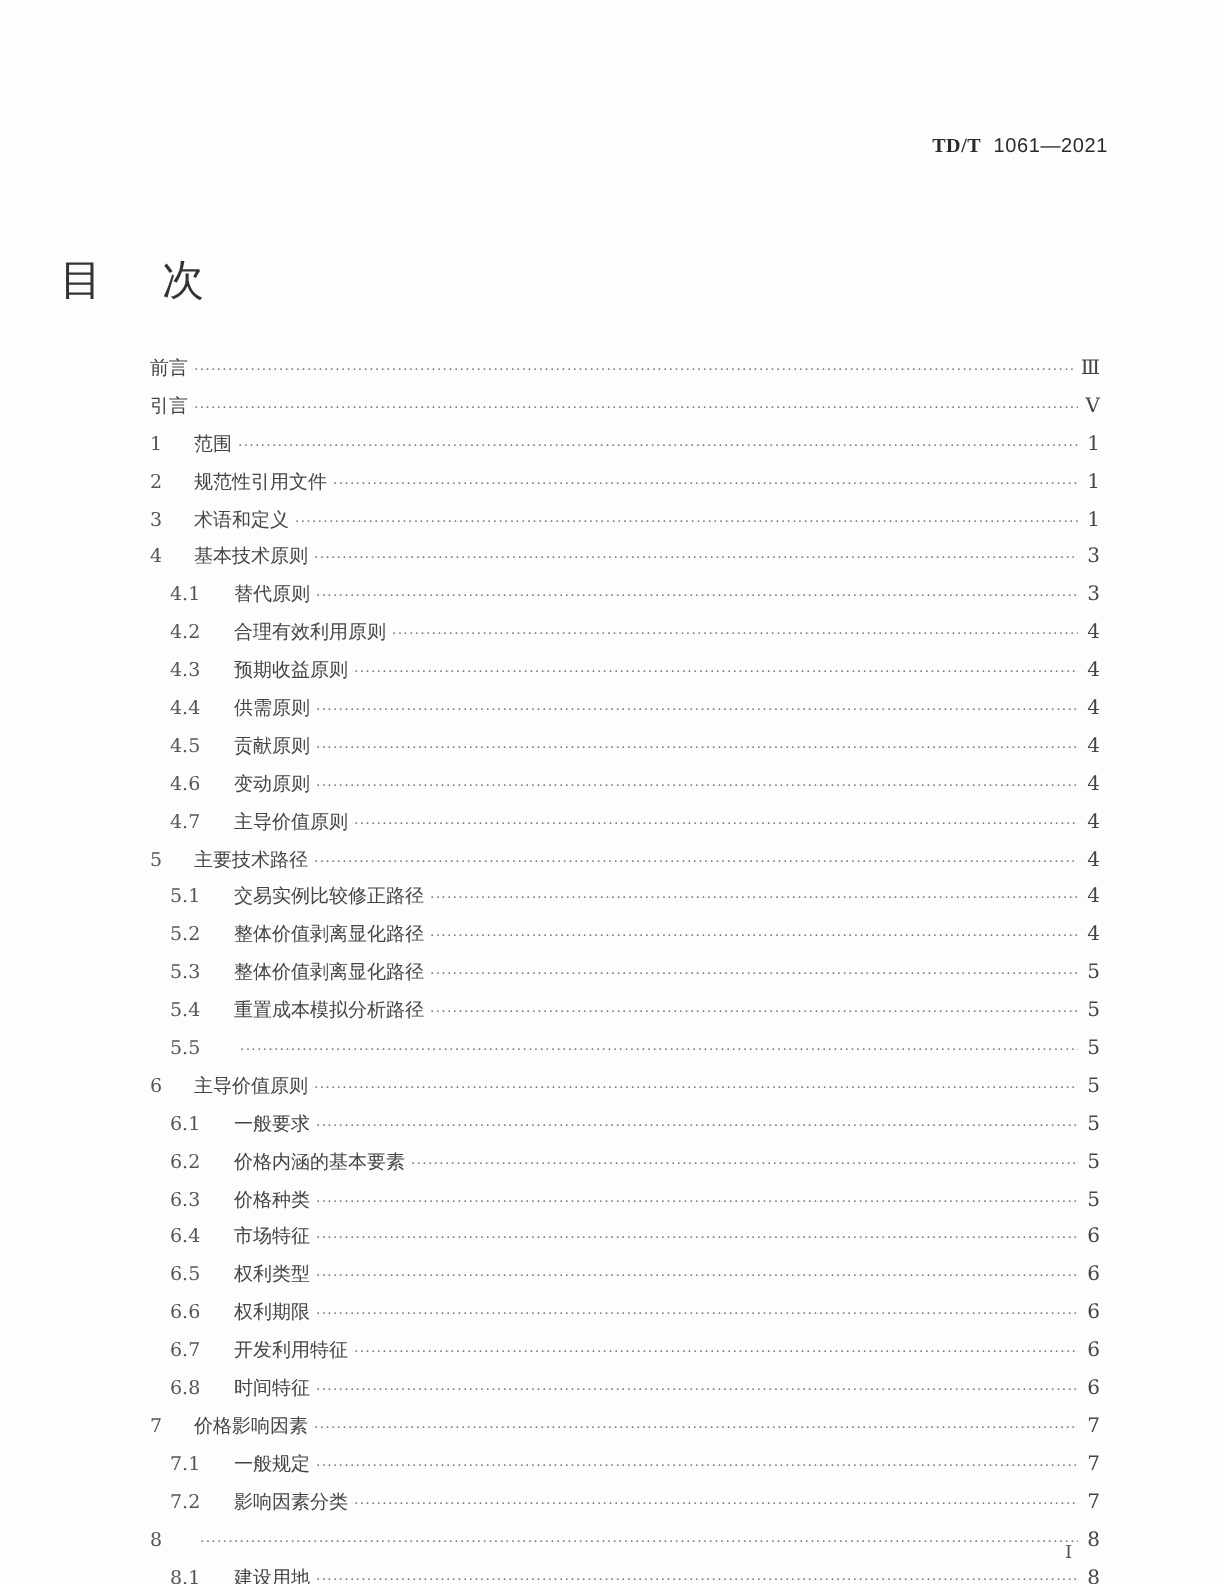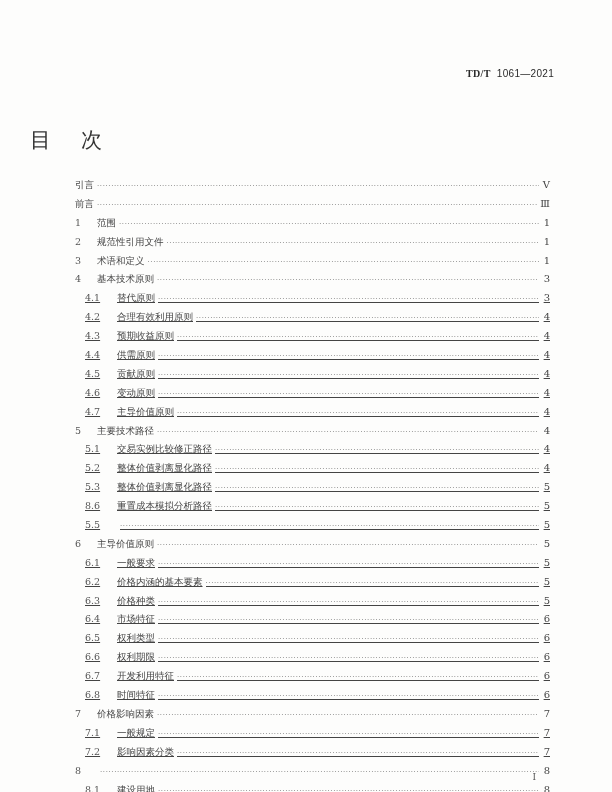--- a/index.html
+++ b/index.html
@@ -19,21 +19,21 @@
     font-family: "DejaVu Sans", sans-serif; font-size: 21px; color: #333;
     letter-spacing: 30px; text-indent: 30px;
   }
   .toc {
     position: absolute; top: 176px; left: 75px; width: 475px;
   }
   .row {
     display: flex; align-items: baseline; height: 18.9px;
     font-size: 9.5px; line-height: 18.9px; color: #444;
   }
-  .row.sub { padding-left: 10px; text-decoration: underline; }
+  .row.sub { padding-left: 10px; }
   .num { display: inline-block; min-width: 12px; margin-right: 10px; color: #555; }
   .row.sub .num { min-width: 20px; margin-right: 12px; }
   .num:empty { display: none; }
   .label { white-space: nowrap; }
   .dots {
     flex: 1; overflow: hidden; white-space: nowrap; margin: 0 3px;
     color: #777; letter-spacing: 0.6px; font-size: 7px;
   }
   .dots::before {
     content: "····································································································································································································";
@@ -45,28 +45,28 @@
 </style>
 </head>
 <body>
 
 <div class="std-code"><b>TD/T</b>&nbsp;&nbsp;<span>1061—2021</span></div>
 
 <div class="title">目次</div>
 
 <div class="toc" id="toc">
     <div class="row">
+      <span class="label">前言</span>
+      <span class="dots"></span>
+      <span class="page">Ⅲ</span>
+    </div>
+    <div class="row">
       <span class="label">引言</span>
       <span class="dots"></span>
       <span class="page">Ⅴ</span>
-    </div>
-    <div class="row">
-      <span class="label">前言</span>
-      <span class="dots"></span>
-      <span class="page">Ⅲ</span>
     </div>
     <div class="row">
       <span class="num">1</span>
       <span class="label">范围</span>
       <span class="dots"></span>
       <span class="page">1</span>
     </div>
     <div class="row">
       <span class="num">2</span>
       <span class="label">规范性引用文件</span>
@@ -145,21 +145,21 @@
       <span class="dots"></span>
       <span class="page">4</span>
     </div>
     <div class="row sub">
       <span class="num">5.3</span>
       <span class="label">整体价值剥离显化路径</span>
       <span class="dots"></span>
       <span class="page">5</span>
     </div>
     <div class="row sub">
-      <span class="num">8.6</span>
+      <span class="num">5.4</span>
       <span class="label">重置成本模拟分析路径</span>
       <span class="dots"></span>
       <span class="page">5</span>
     </div>
     <div class="row sub">
       <span class="num">5.5</span>
       <span class="dots"></span>
       <span class="page">5</span>
     </div>
     <div class="row">

